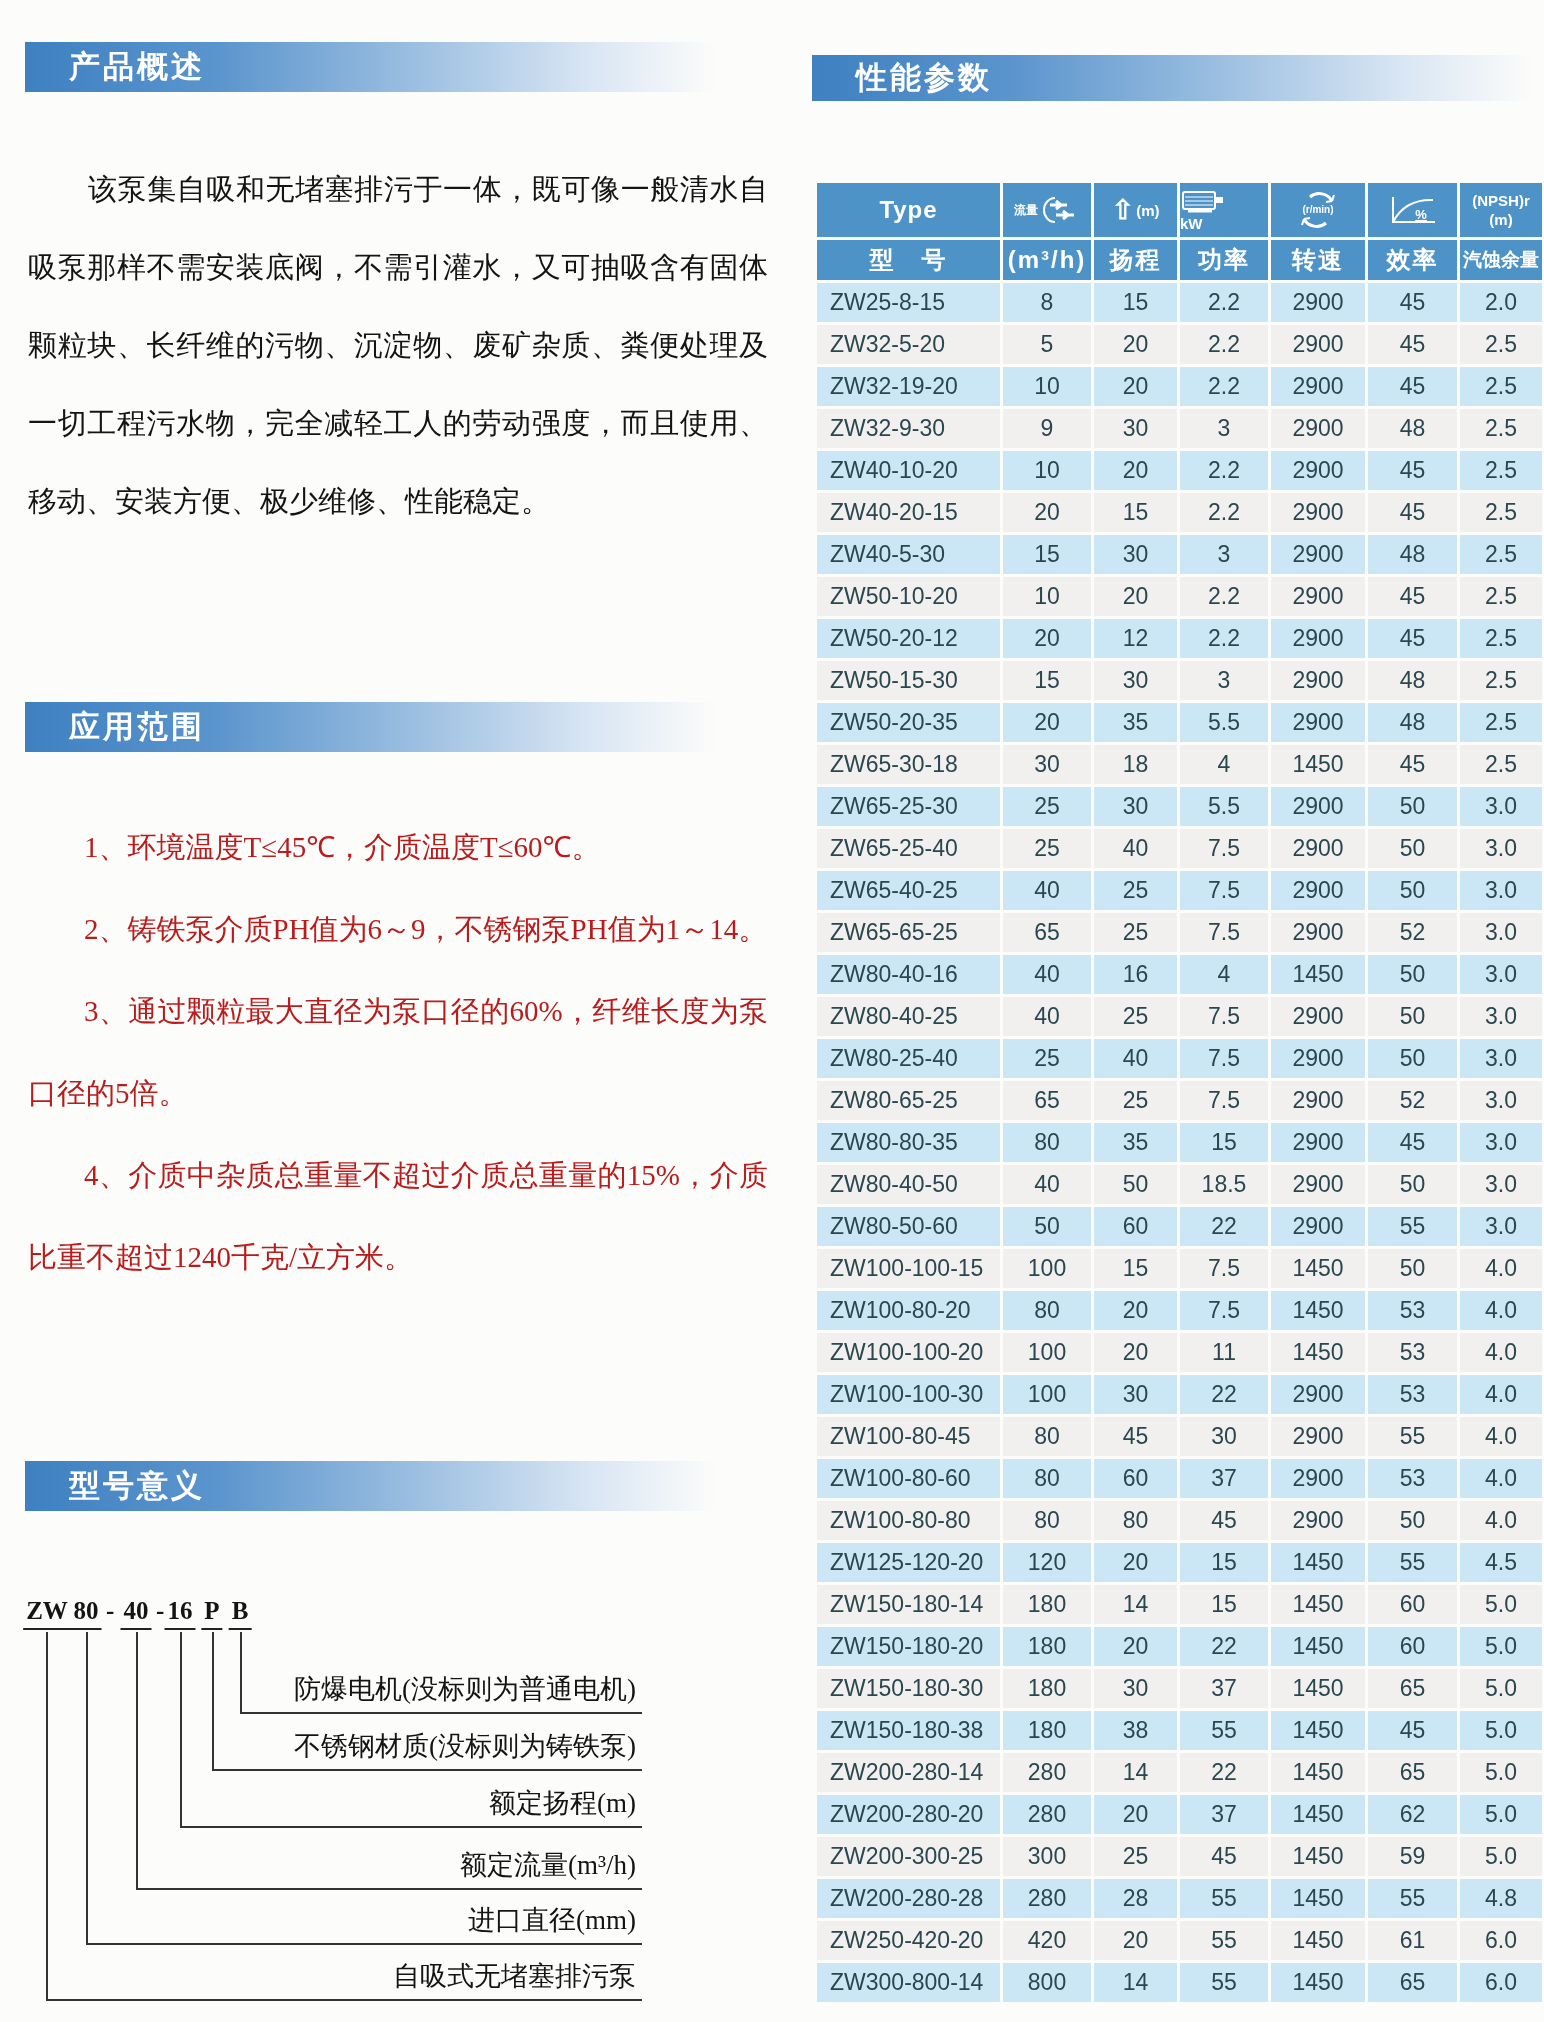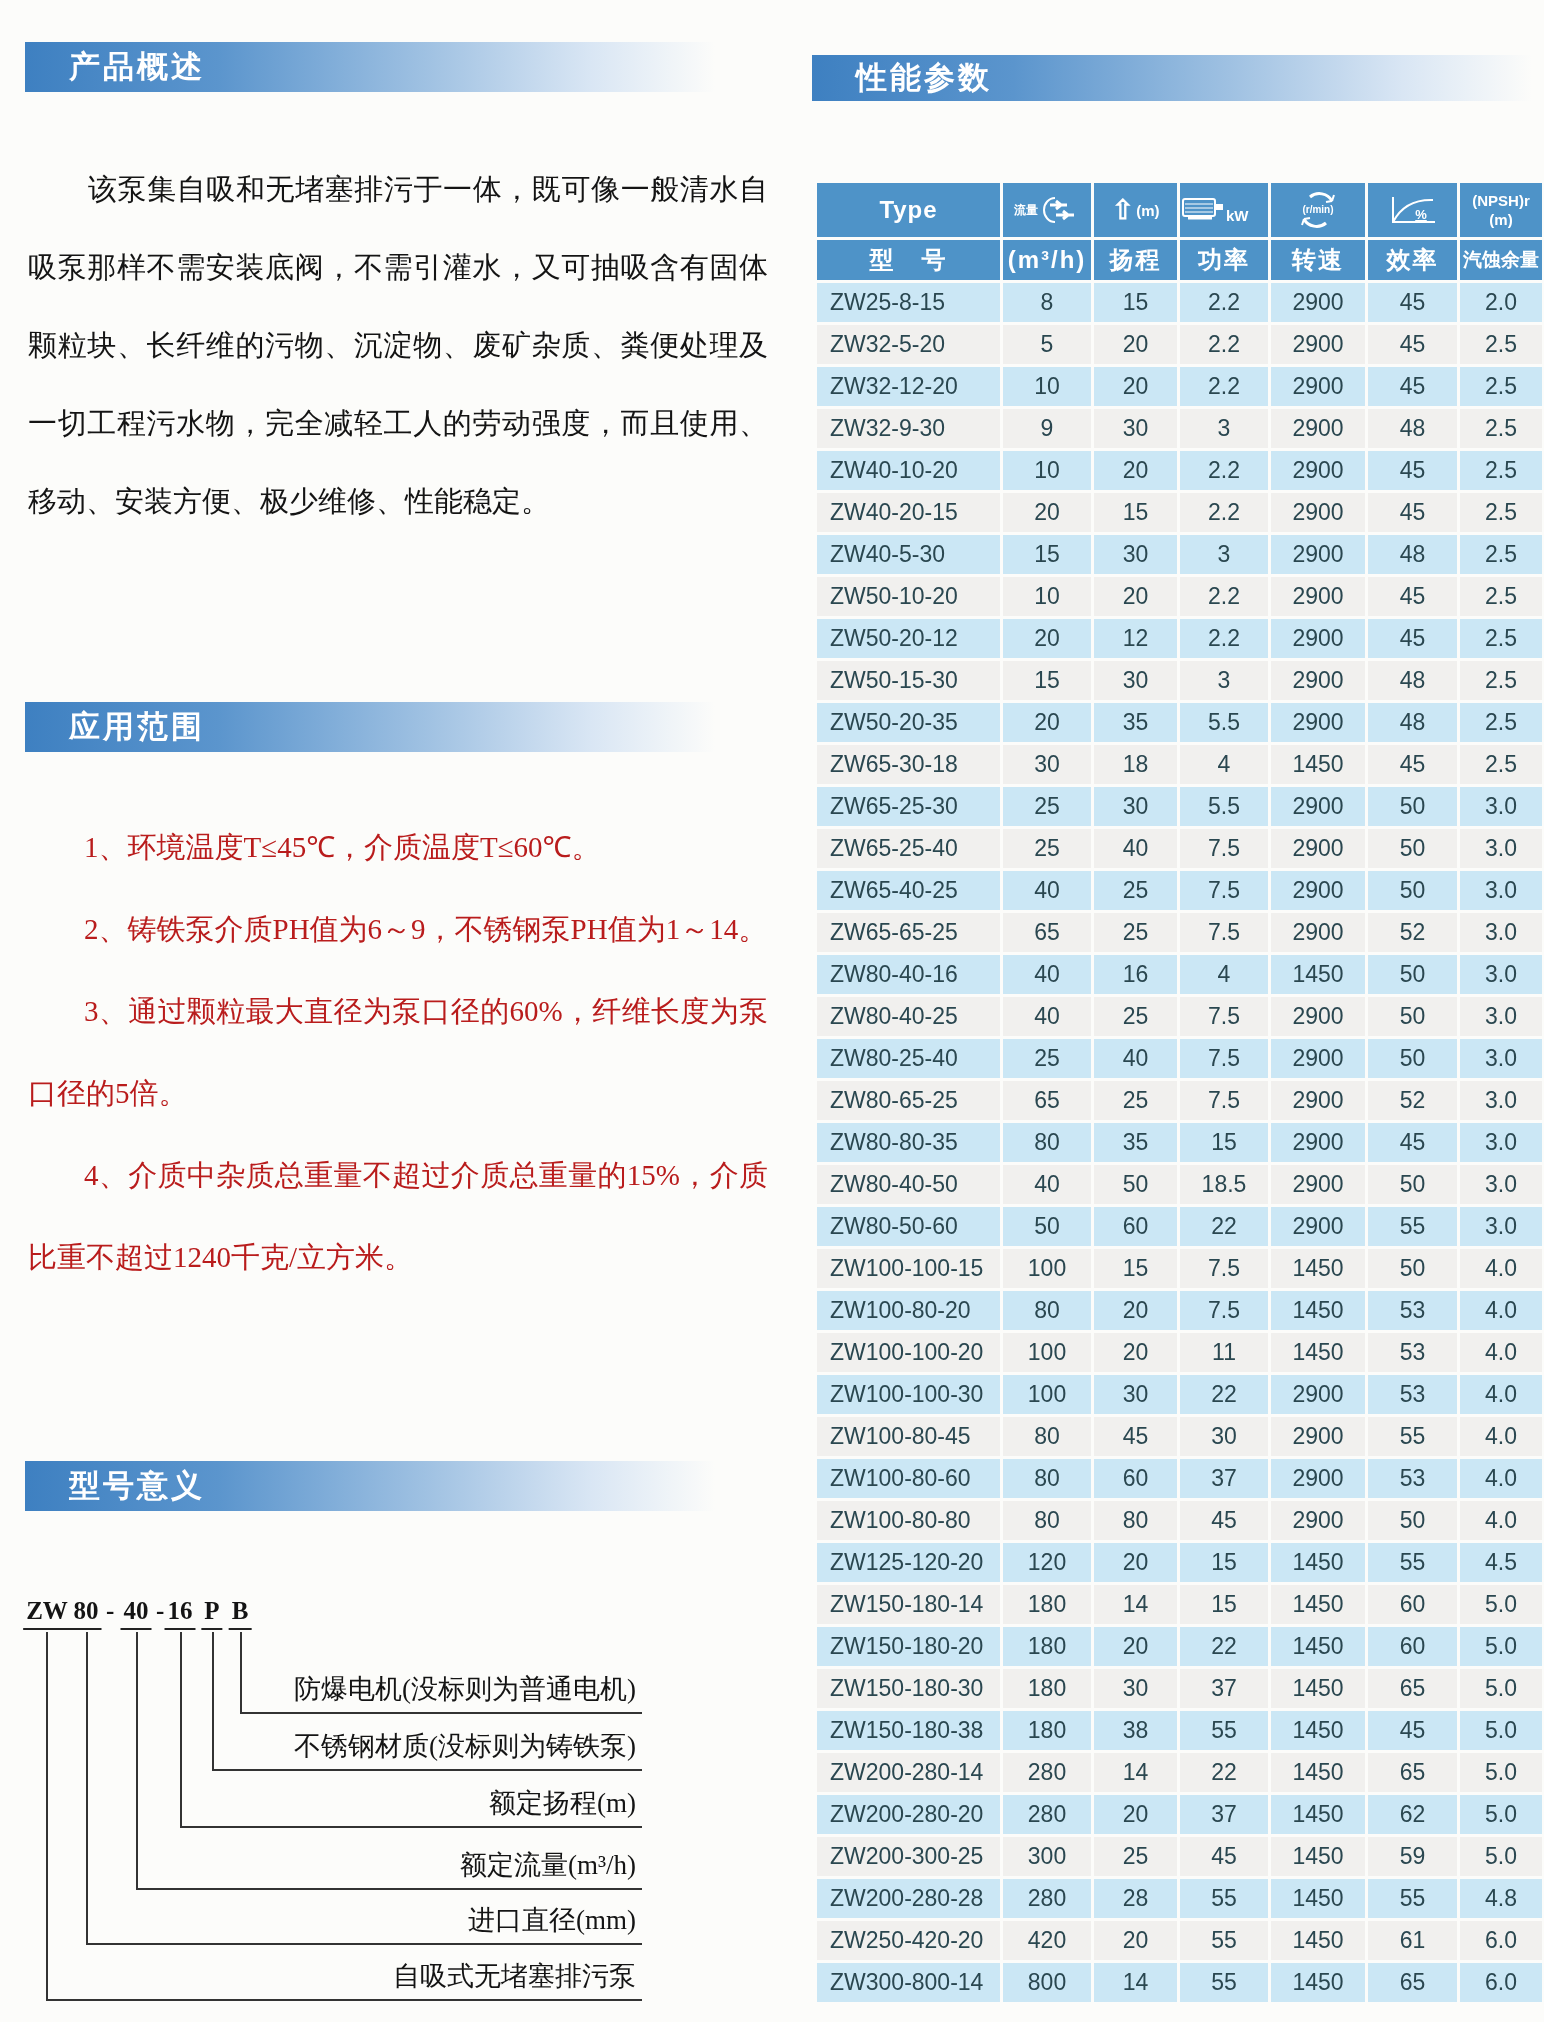--- a/index.html
+++ b/index.html
@@ -52,21 +52,21 @@
   .perf-table th,.perf-table td{border:3px solid #fcfcfa;padding:0;text-align:center;
               overflow:hidden;}
   .perf-table thead th{background:#4e93c8;color:#fff;}
   .hr1 th{height:54px;vertical-align:middle;}
   .hr2 th{height:40px;font-size:24px;font-weight:bold;letter-spacing:2px;}
   .hr2 th.small{font-size:19px;letter-spacing:0;}
   .perf-table tbody td{height:39px;font-size:23px;color:#2a4750;background:#f1f0ee;}
   .perf-table tbody tr:nth-child(odd) td{background:#cbe7f5;}
   .perf-table tbody td.c-type{text-align:left;padding-left:13px;}
   .ic-wrap{display:flex;align-items:center;justify-content:center;gap:2px;}
-  .ic-col{display:flex;flex-direction:row;align-items:flex-end;line-height:1;}
+  .ic-col{display:flex;flex-direction:column;align-items:flex-start;line-height:1;}
   .ic-small{font-size:12px;color:#fff;}
   .ic-unit{font-size:15px;color:#fff;}
   .npsh{font-size:15px;line-height:19px;}
   .type-h{font-size:24px;letter-spacing:1px;}
   .head-arrow{font-size:27px;line-height:1;}
   svg{display:block;}
 </style>
 </head>
 <body>
 
@@ -215,21 +215,21 @@
         <tr>
           <td class="c-type">ZW32-5-20</td>
           <td>5</td>
           <td>20</td>
           <td>2.2</td>
           <td>2900</td>
           <td>45</td>
           <td>2.5</td>
         </tr>
         <tr>
-          <td class="c-type">ZW32-12-20</td>
+          <td class="c-type">ZW32-19-20</td>
           <td>10</td>
           <td>20</td>
           <td>2.2</td>
           <td>2900</td>
           <td>45</td>
           <td>2.5</td>
         </tr>
         <tr>
           <td class="c-type">ZW32-9-30</td>
           <td>9</td>

